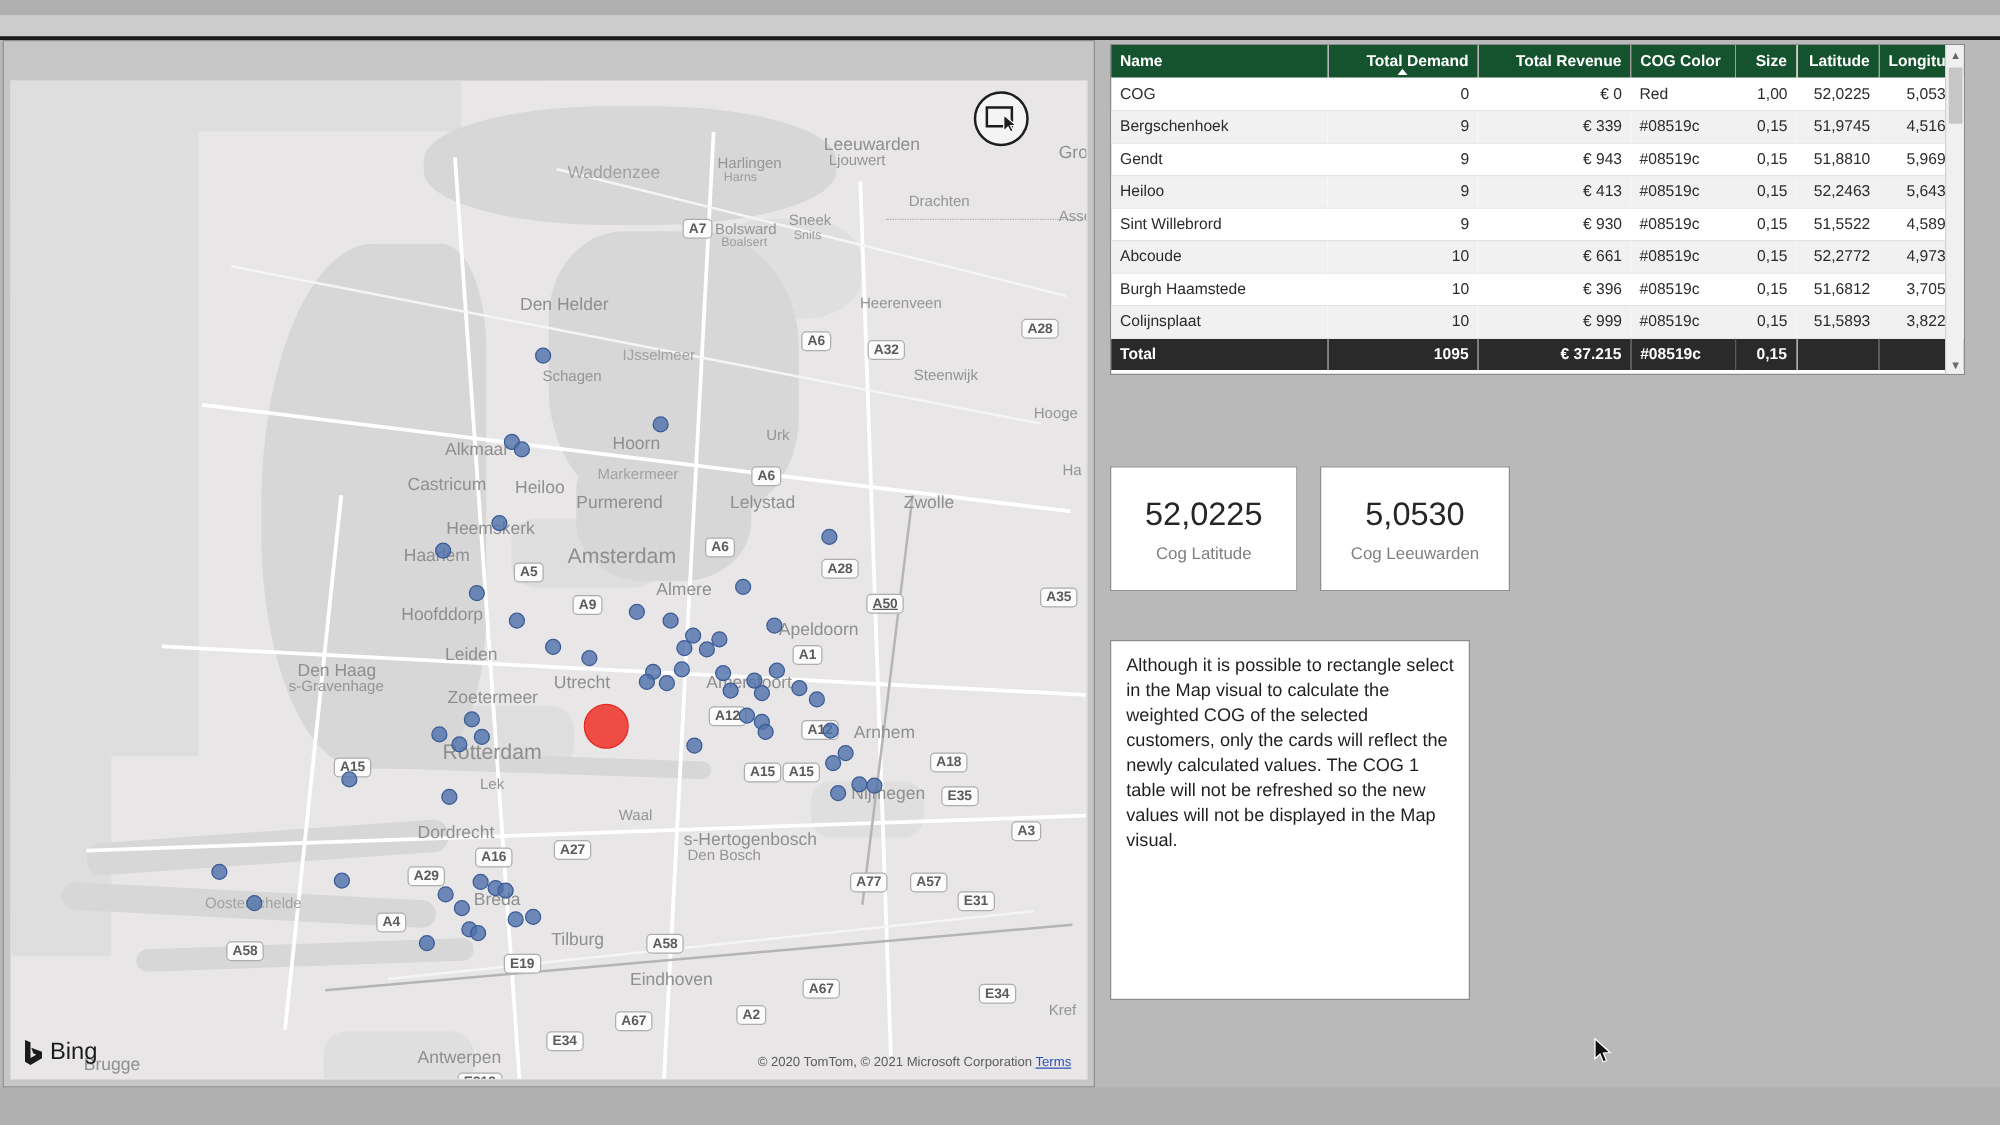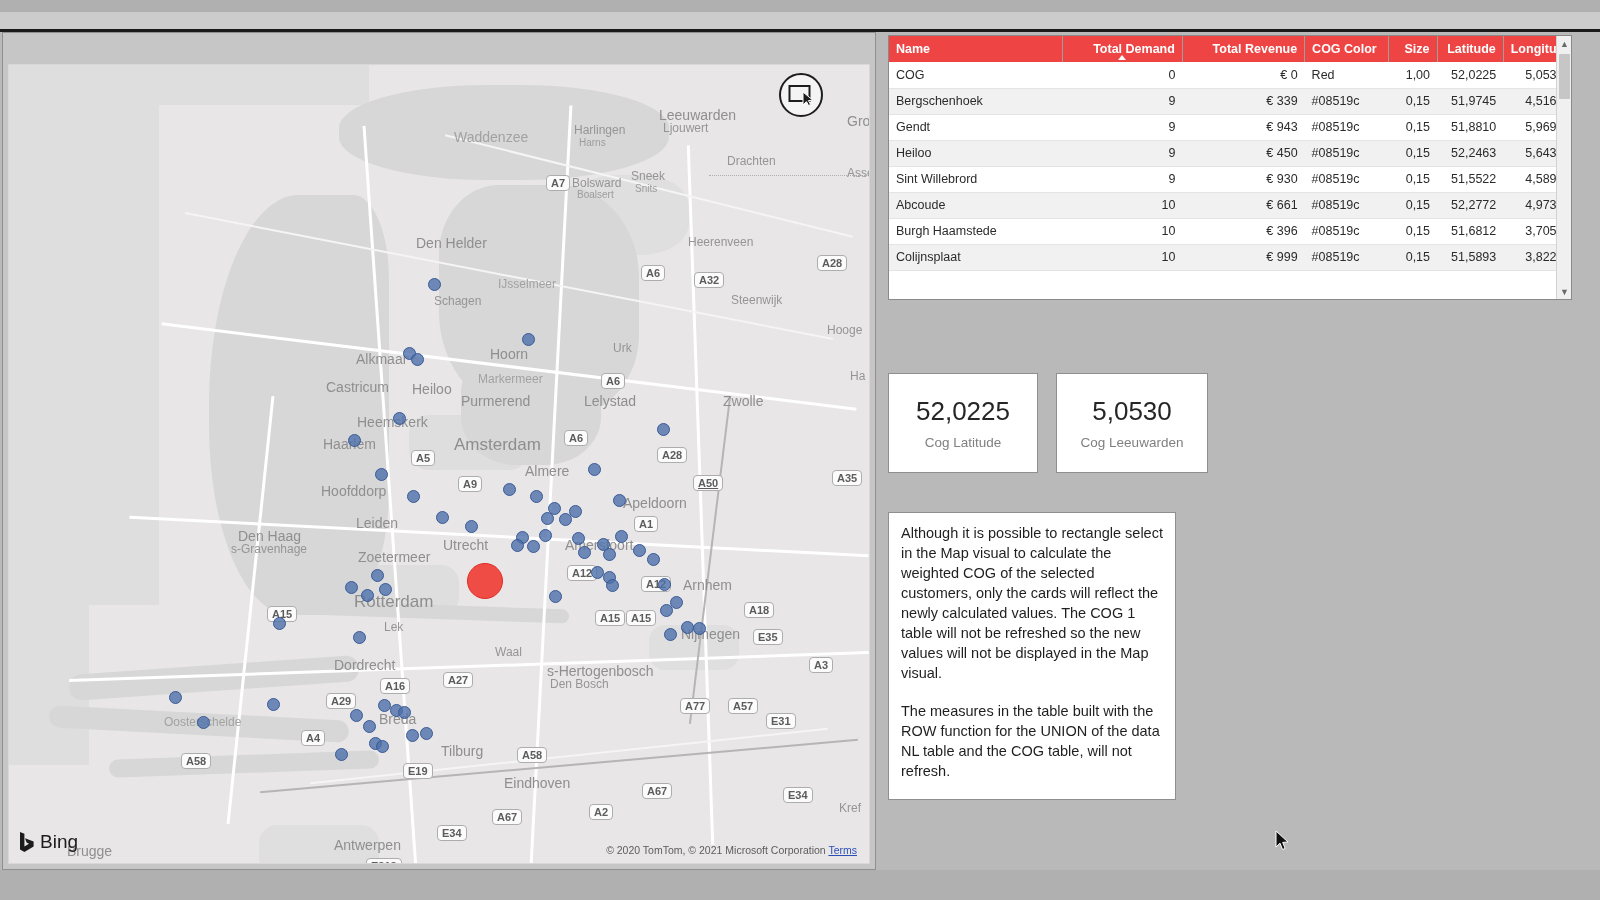--- a/index.html
+++ b/index.html
@@ -86,21 +86,21 @@
   }
   #map-attrib .terms { color:#2a50b8; text-decoration:underline; cursor:pointer; }
 
   
   #table-visual {
     position:absolute; left:888px; top:35px; width:684px; height:265px;
     background:#ffffff; border:1px solid #8a8a8a;
   }
   #data-table { width:100%; border-collapse:collapse; table-layout:fixed; }
   #data-table th {
-    background:#ef4444; color:#ffffff; font-size:12.5px; font-weight:bold;
+    background:#14532d; color:#ffffff; font-size:12.5px; font-weight:bold;
     text-align:left; padding:5px 7px; height:26px; position:relative;
     border-right:1px solid #9d9d9d; white-space:nowrap;
   }
   #data-table th.num { text-align:right; }
   #data-table td {
     font-size:12.5px; color:#2b2b2b; padding:5px 7px; height:26px;
     border-bottom:1px solid #e4e4e4; white-space:nowrap; overflow:hidden;
   }
   #data-table td.num { text-align:right; }
   #data-table tbody tr:nth-child(even) td { background:#f1f1f1; }
@@ -437,21 +437,21 @@
             <td class="num">9</td>
             <td class="num">€ 943</td>
             <td>#08519c</td>
             <td class="num">0,15</td>
             <td class="num">51,8810</td>
             <td class="num">5,9698</td>
           </tr>
           <tr>
             <td>Heiloo</td>
             <td class="num">9</td>
-            <td class="num">€ 450</td>
+            <td class="num">€ 413</td>
             <td>#08519c</td>
             <td class="num">0,15</td>
             <td class="num">52,2463</td>
             <td class="num">5,6438</td>
           </tr>
           <tr>
             <td>Sint Willebrord</td>
             <td class="num">9</td>
             <td class="num">€ 930</td>
             <td>#08519c</td>
@@ -478,20 +478,29 @@
             <td class="num">3,7058</td>
           </tr>
           <tr>
             <td>Colijnsplaat</td>
             <td class="num">10</td>
             <td class="num">€ 999</td>
             <td>#08519c</td>
             <td class="num">0,15</td>
             <td class="num">51,5893</td>
             <td class="num">3,8225</td>
+          </tr>
+          <tr class="total-row">
+            <td>Total</td>
+            <td class="num">1095</td>
+            <td class="num">€ 37.215</td>
+            <td>#08519c</td>
+            <td class="num">0,15</td>
+            <td class="num"></td>
+            <td class="num"></td>
           </tr>
         </tbody>
     </table>
     <div id="table-scrollbar">
       <div class="sb-arrow up">▲</div>
       <div id="sb-thumb"></div>
       <div class="sb-arrow down">▼</div>
     </div>
   </div>
 
@@ -499,21 +508,20 @@
     <div class="kpi-value">52,0225</div>
     <div class="kpi-label">Cog Latitude</div>
   </div>
   <div class="kpi-card" id="kpi-lon">
     <div class="kpi-value">5,0530</div>
     <div class="kpi-label">Cog Leeuwarden</div>
   </div>
 
   <div id="text-visual">
     <p>Although it is possible to rectangle select in the Map visual to calculate the weighted COG of the selected customers, only the cards will reflect the newly calculated values.  The COG 1 table will not be refreshed so the new values will not be displayed in the Map visual.</p>
-    <p>The measures in the table built with the ROW function for the UNION of the data NL table and the COG table, will not refresh.</p>
   </div>
 
   <div id="mouse-cursor">
     <svg width="16" height="22" viewBox="0 0 16 22">
       <path d="M1 1 L1 17 L5 13.2 L7.6 19.6 L10.2 18.4 L7.7 12.4 L13 12 Z" fill="#111111" stroke="#ffffff" stroke-width="1"></path>
     </svg>
   </div>
 
 </div>
 

